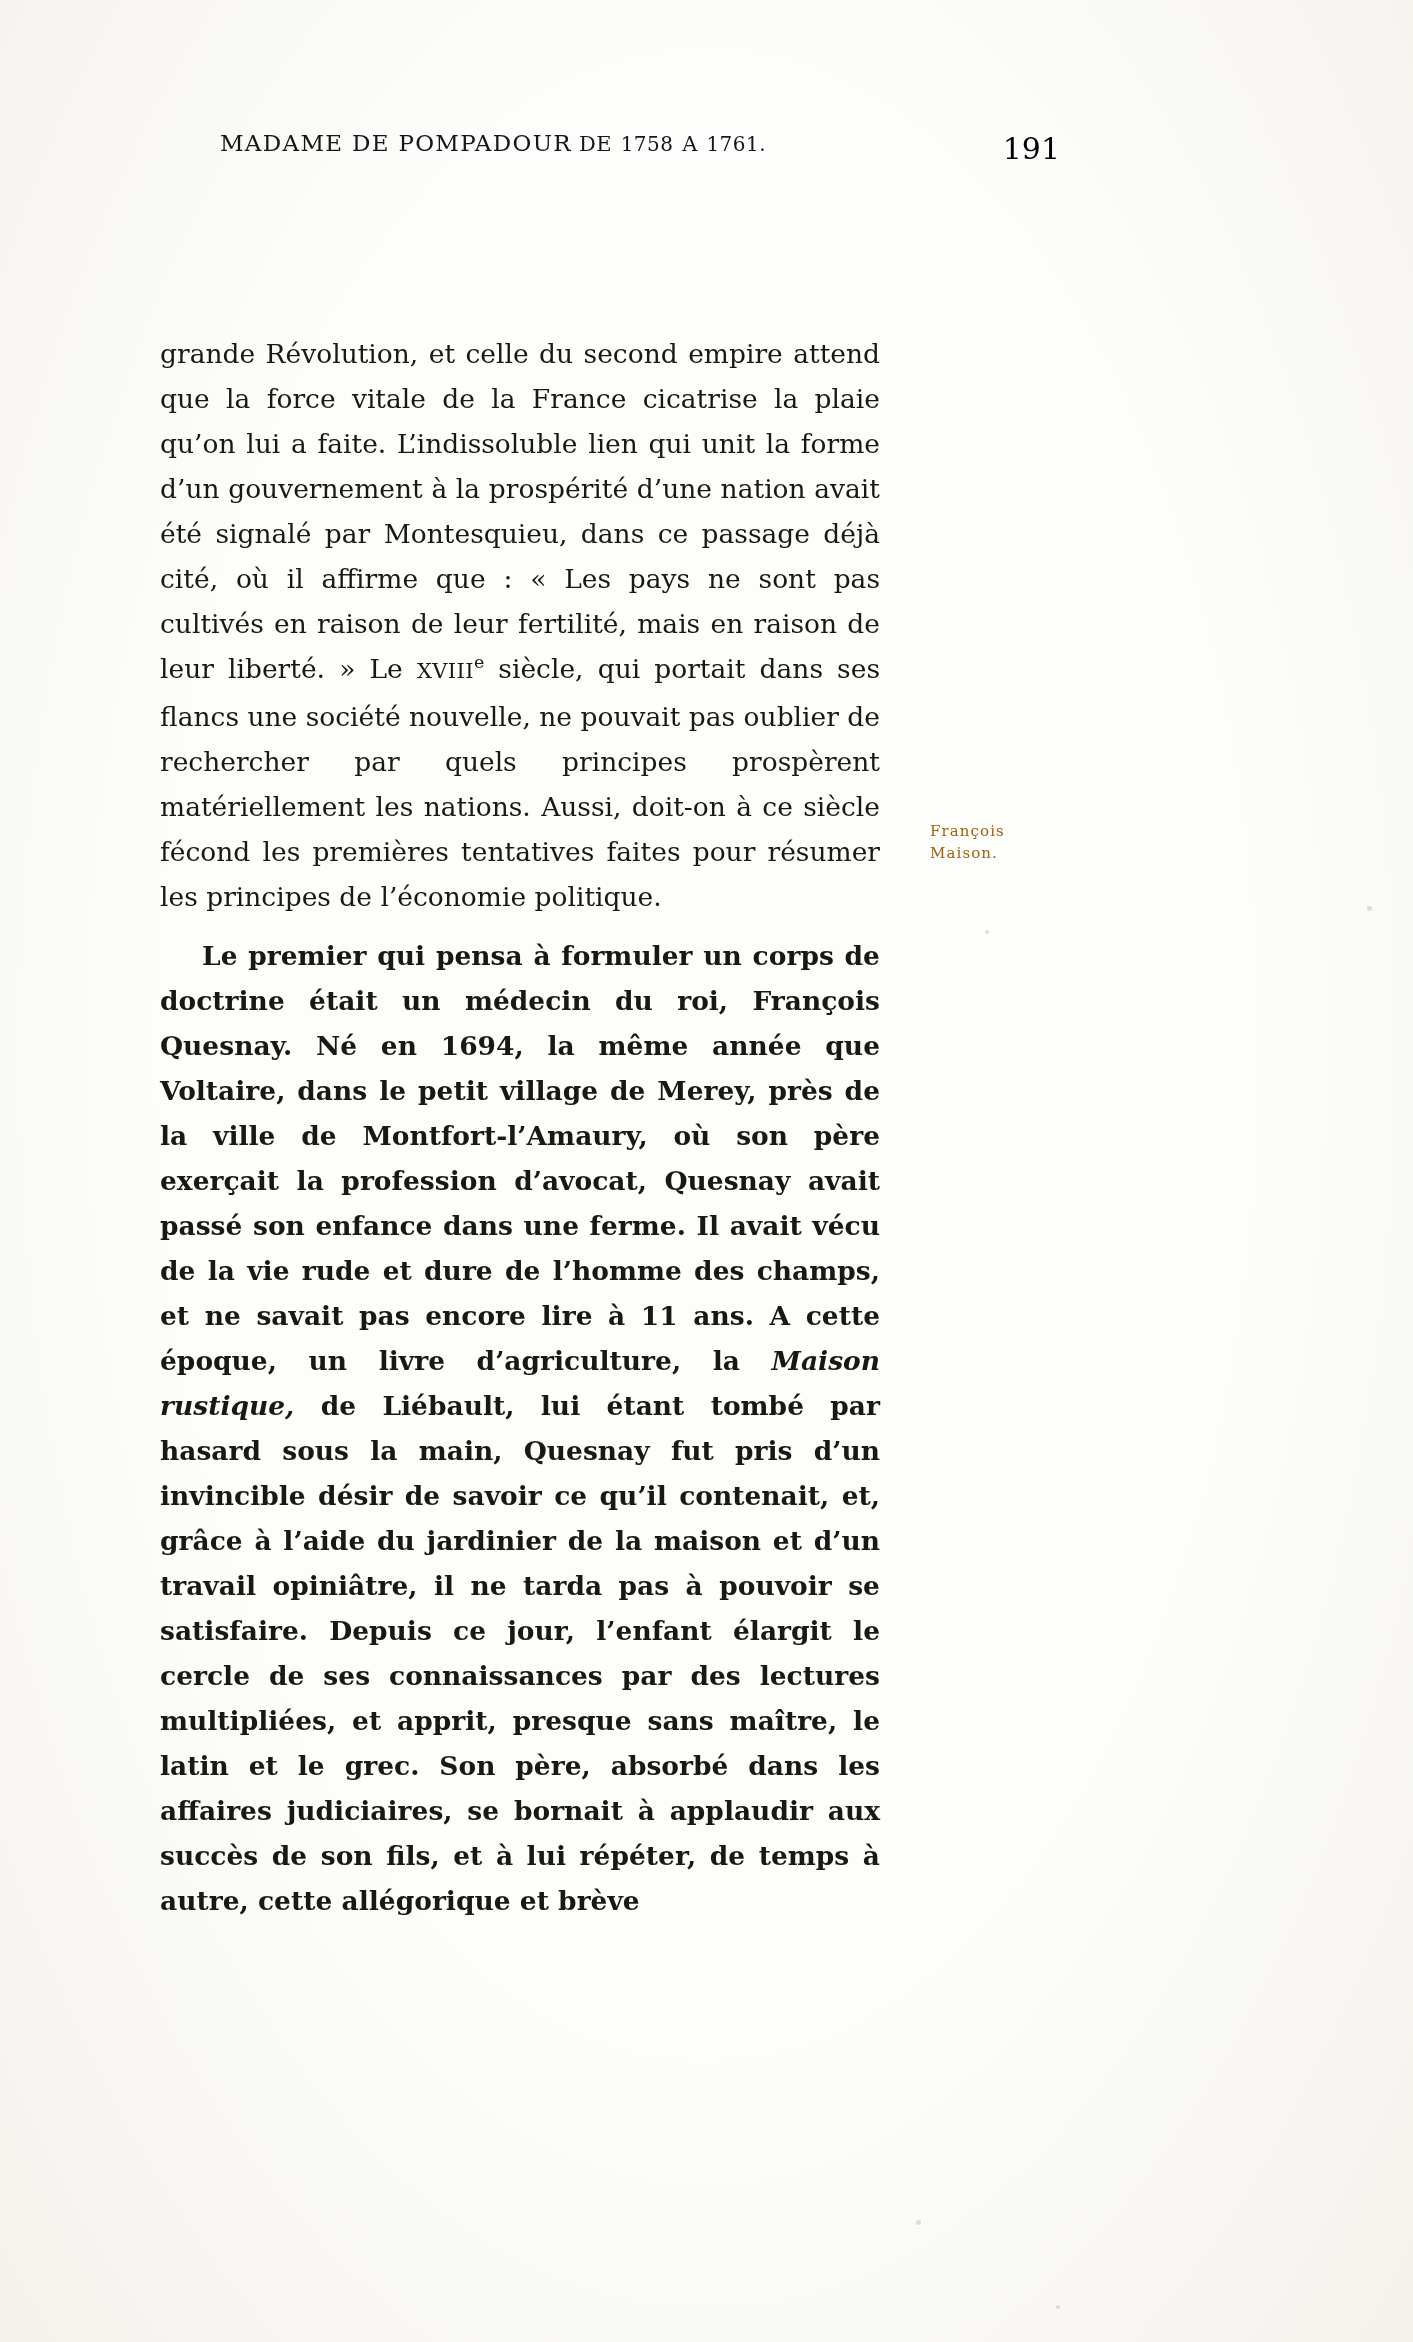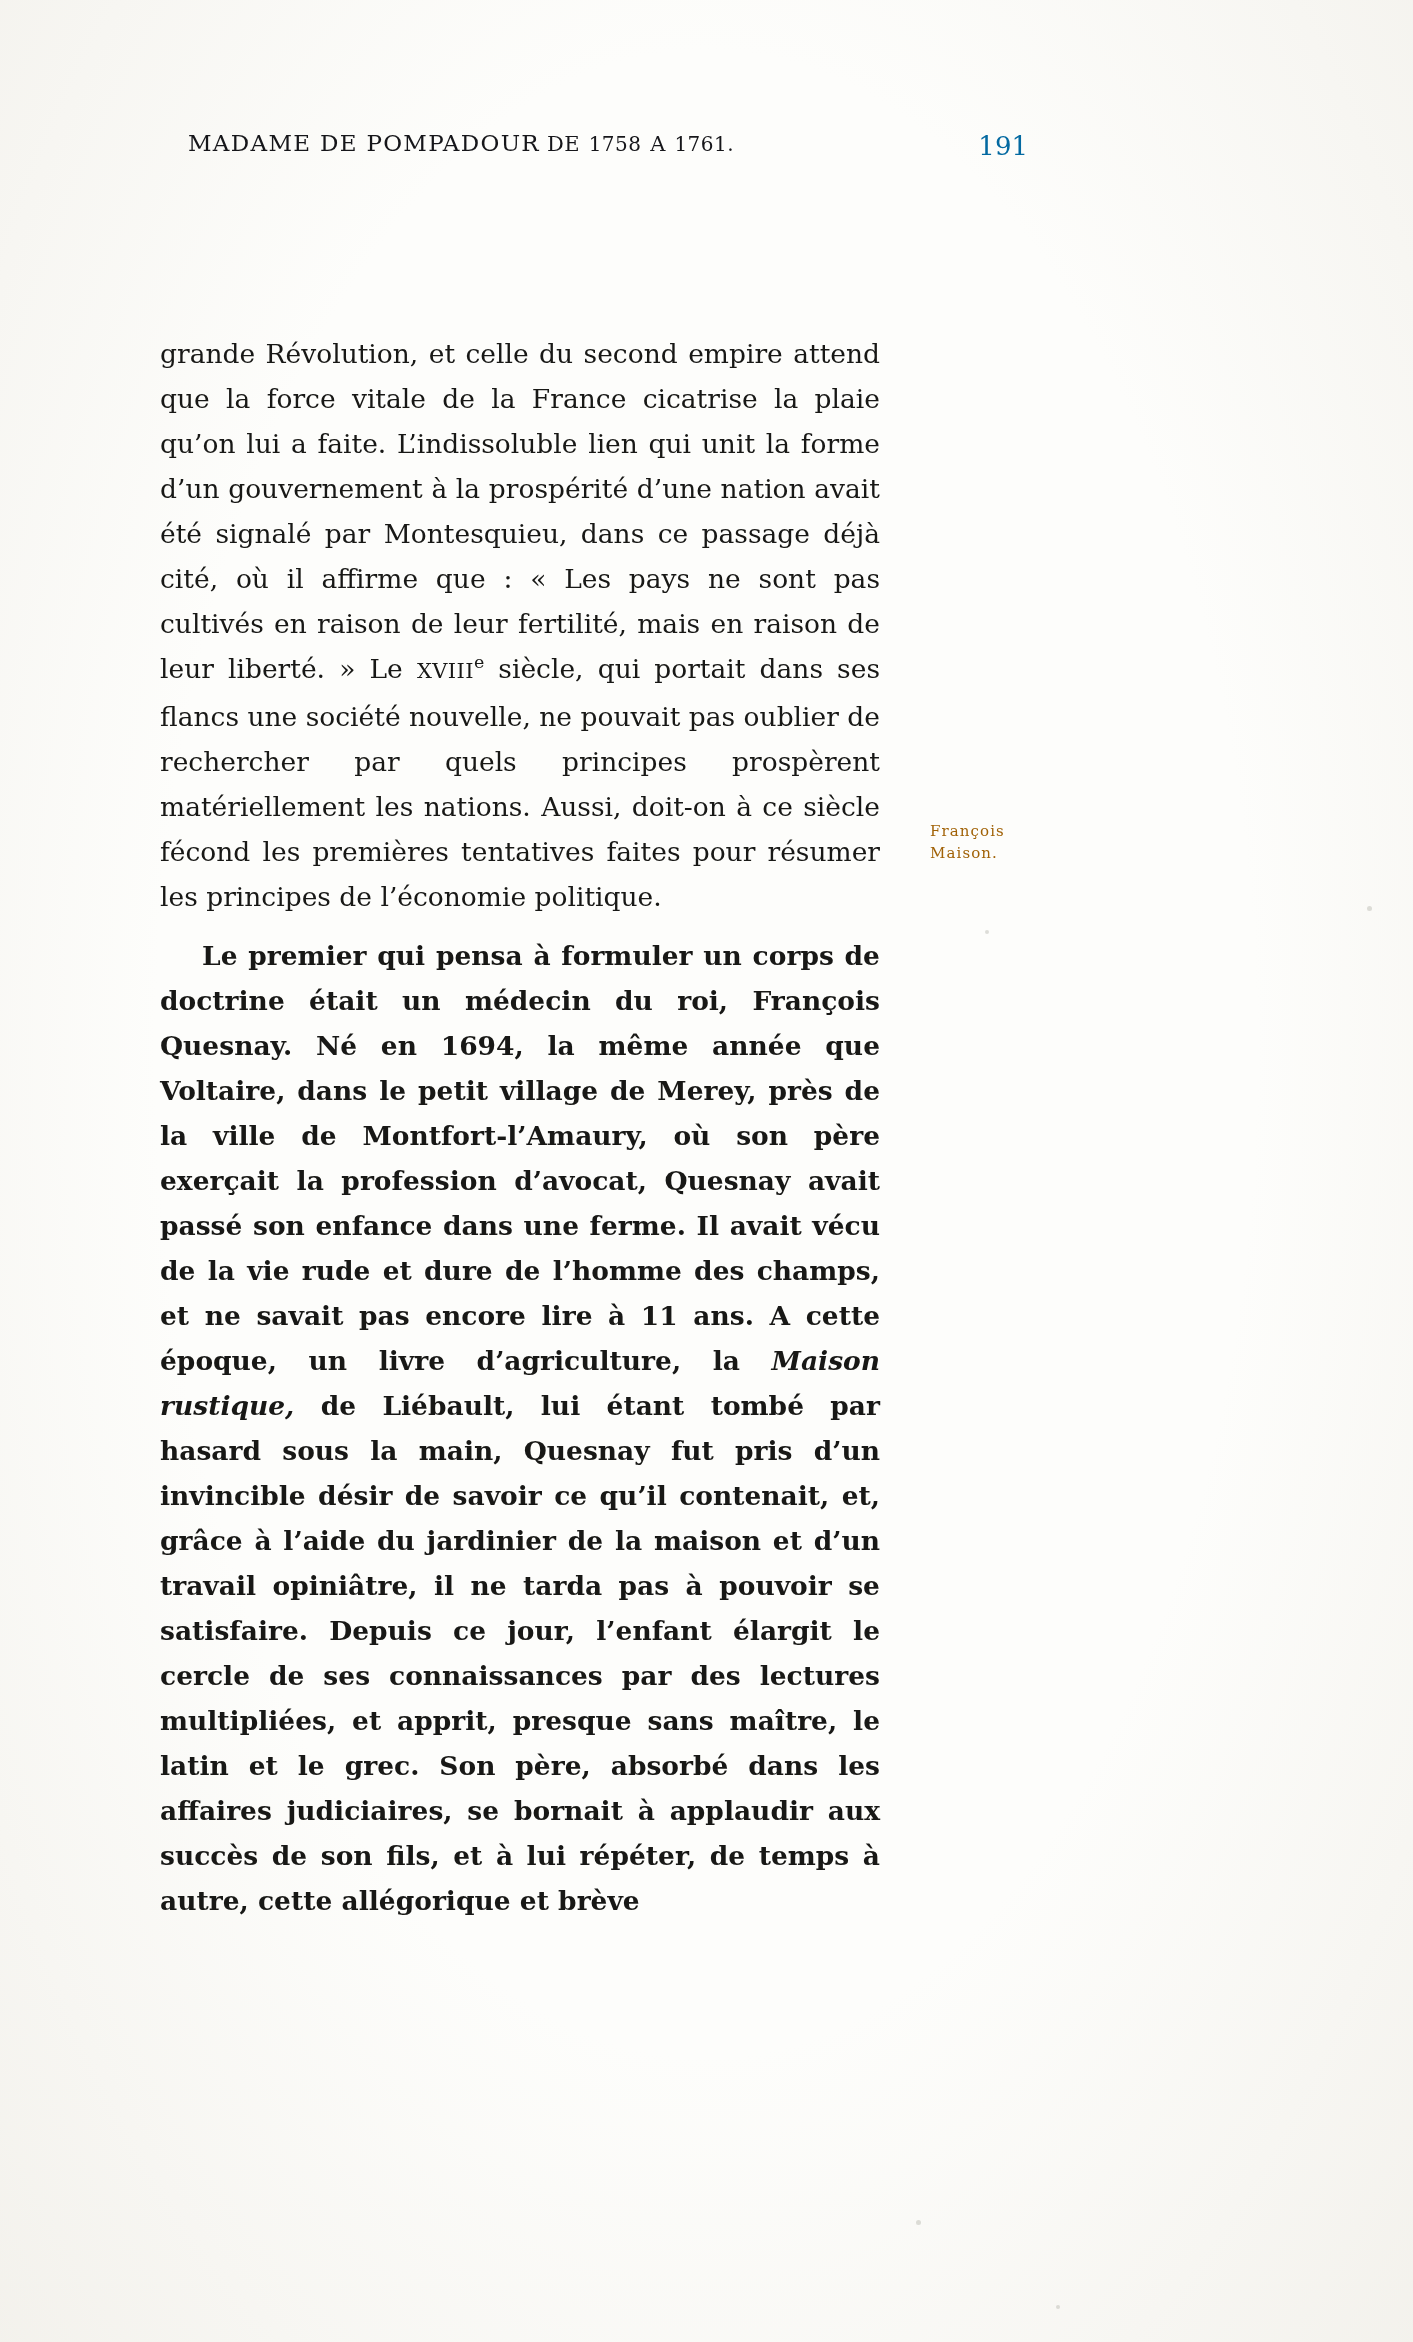--- a/index.html
+++ b/index.html
@@ -33,40 +33,40 @@
   .content {
     position: absolute;
     left: 100px;
     top: 130px;
     width: 1130px;
   }
 
   .running-head {
     position: relative;
     height: 40px;
-    margin-left: 88px;
+    margin-left: 120px;
     width: 800px;
   }
   .head-title {
     font-family: "DejaVu Serif", "Liberation Serif", serif;
     font-size: 23px;
     letter-spacing: 1.3px;
     color: #16161a;
     white-space: nowrap;
   }
   .head-title .num {
     font-size: 20px;
     letter-spacing: 0.5px;
   }
   .folio {
     position: absolute;
     right: -40px;
     top: 1px;
-    font-size: 26px;
-    color: #0369a1;
+    font-size: 30px;
+    color: #000000;
   }
 
   .body-col {
     position: absolute;
     left: 60px;
     top: 185px;
     width: 720px;
   }
 
   p.para {

